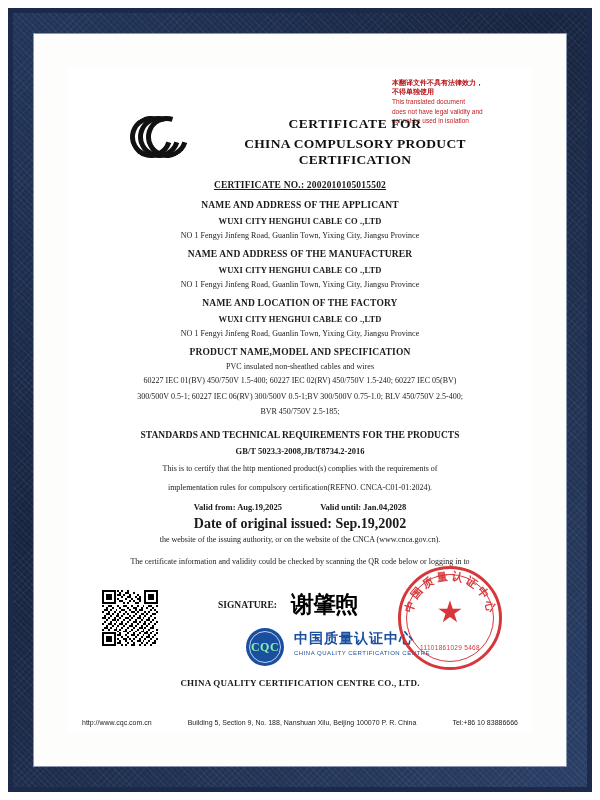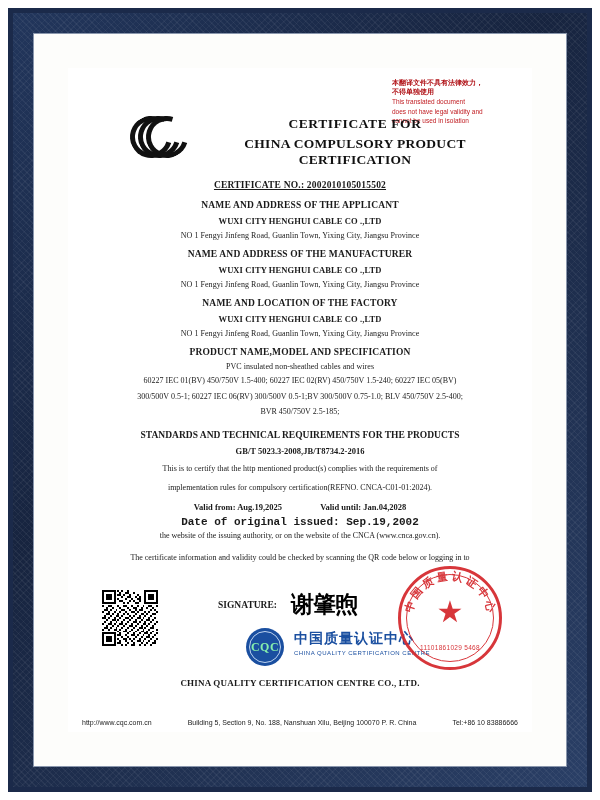--- a/index.html
+++ b/index.html
@@ -185,24 +185,23 @@
     margin-top: 7px;
     line-height: 1.5;
   }
   .validity {
     margin-top: 8px;
     font-size: 8.5px;
     font-weight: bold;
   }
   .validity .gap { display: inline-block; width: 34px; }
   .orig-date {
-    font-size: 11px;
+    font-size: 14px;
     font-weight: bold;
     margin-top: 4px;
-    font-family: Liberation Mono, monospace;
   }
   .check-note {
     font-size: 8px;
     margin-top: 10px;
     line-height: 1.55;
   }
 
   
   .qr {
     position: absolute;

